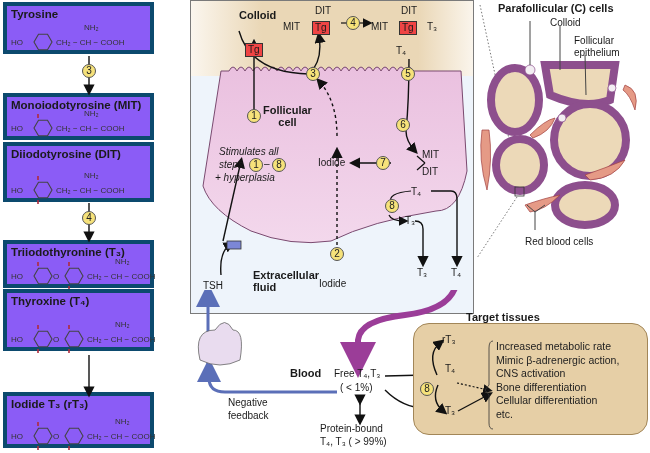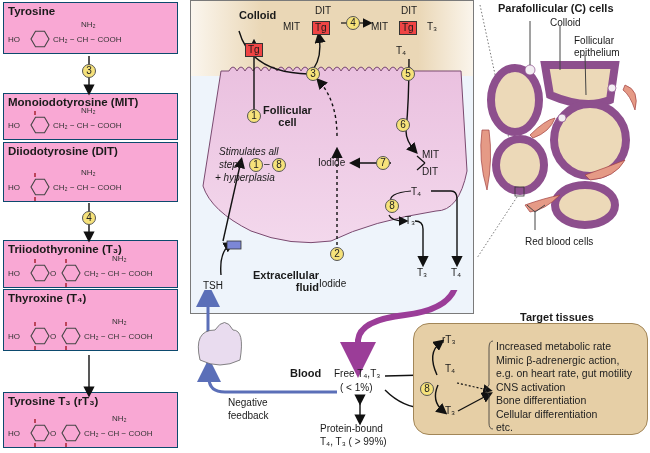--- a/index.html
+++ b/index.html
@@ -1,19 +1,19 @@
 <!DOCTYPE html>
 <html><head>
 <meta charset="utf-8">
 <style>
   html,body{margin:0;padding:0;background:#ffffff;}
   body{width:650px;height:453px;position:relative;overflow:hidden;font-family:"Liberation Sans",sans-serif;color:#1a1a1a;}
   .abs{position:absolute;}
   
-  .mol{position:absolute;left:3px;width:175px;background:#f9a8d4;border:1px solid #0c4a6e;box-sizing:border-box;}
+  .mol{position:absolute;left:3px;width:151px;background:#8b5cf6;border:4px solid #0c4a6e;box-sizing:border-box;}
   .mol .title{position:absolute;left:4px;top:2px;font-weight:bold;font-size:11.5px;white-space:nowrap;}
   .mol svg{position:absolute;left:0;top:0;}
   .chem{font-family:"Liberation Sans",sans-serif;font-size:8px;fill:#333;}
   .step{position:absolute;width:14px;height:14px;border-radius:50%;background:#f6e27a;border:1px solid #555;box-sizing:border-box;font-size:10px;line-height:12px;text-align:center;color:#222;}
   .lbl{position:absolute;font-size:10px;white-space:nowrap;color:#1a1a1a;}
   .bold{font-weight:bold;}
   .italic{font-style:italic;}
   .tg{position:absolute;border:1px solid #333;background:#ef4444;font-size:10px;padding:0 2px;line-height:12px;}
   .effects{position:absolute;left:496px;top:340px;font-size:10.5px;line-height:13.5px;color:#222;white-space:nowrap;}
 </style>
@@ -74,21 +74,21 @@
         <polygon points="76.0,46.0 71.5,53.8 62.5,53.8 58.0,46.0 62.5,38.2 71.5,38.2" fill="none" stroke="#444" stroke-width="1.1"></polygon>
         <text x="80" y="49" class="chem">CH₂ − CH − COOH</text>
         <text x="108" y="34" class="chem">NH₂</text>
         <line x1="31" x2="31" y1="32" y2="36" stroke="#b02a3c" stroke-width="1.6"></line>
         <line x1="31" x2="31" y1="56" y2="60" stroke="#b02a3c" stroke-width="1.6"></line>
         <line x1="62" x2="62" y1="32" y2="36" stroke="#b02a3c" stroke-width="1.6"></line>
         <line x1="62" x2="62" y1="56" y2="60" stroke="#b02a3c" stroke-width="1.6"></line>
       </svg>
     </div>
     <div class="mol" style="top: 392px; height: 56px;">
-      <span class="title">Tyrosine T₃ (rT₃)</span>
+      <span class="title">Iodide T₃ (rT₃)</span>
       <svg width="173" height="56">
         <text x="4" y="43" class="chem">HO</text>
         <polygon points="45.0,40.0 40.5,47.8 31.5,47.8 27.0,40.0 31.5,32.2 40.5,32.2" fill="none" stroke="#444" stroke-width="1.1"></polygon>
         <text x="46" y="43" class="chem">O</text>
         <polygon points="76.0,40.0 71.5,47.8 62.5,47.8 58.0,40.0 62.5,32.2 71.5,32.2" fill="none" stroke="#444" stroke-width="1.1"></polygon>
         <text x="80" y="43" class="chem">CH₂ − CH − COOH</text>
         <text x="108" y="28" class="chem">NH₂</text>
         <line x1="31" x2="31" y1="26" y2="30" stroke="#b02a3c" stroke-width="1.6"></line>
         <line x1="31" x2="31" y1="50" y2="54" stroke="#b02a3c" stroke-width="1.6"></line>
         <line x1="62" x2="62" y1="50" y2="54" stroke="#b02a3c" stroke-width="1.6"></line>
@@ -143,21 +143,21 @@
     <path d="M32,240 L50,160" stroke="#111" stroke-width="1.4" marker-end="url(#ah2)"></path>
     <path d="M30,274 Q28,250 40,243" fill="none" stroke="#111" stroke-width="1.4" marker-end="url(#ah2)"></path>
     <rect x="36" y="240" width="14" height="8" fill="#7c87d6" stroke="#333" stroke-width="0.8"></rect>
     <line x1="150" y1="22" x2="160" y2="22" stroke="#111" stroke-width="1.2"></line>
     <line x1="168" y1="22" x2="178" y2="22" stroke="#111" stroke-width="1.2" marker-end="url(#ah2)"></line>
   </svg>
 
   <span class="lbl bold" style="left:48px;top:8px;font-size:11px">Colloid</span>
   <span class="lbl bold" style="left:72px;top:103px;font-size:11px;text-align:center;white-space:pre;line-height:12px">Follicular
 cell</span>
-  <span class="lbl bold" style="left:62px;top:268px;font-size:11px;text-align:right;white-space:pre;line-height:12px">Extracellular
+  <span class="lbl bold" style="left:62px;top:268px;font-size:11px;text-align:left;white-space:pre;line-height:12px">Extracellular
 fluid</span>
 
   <span class="tg" style="left:54px;top:42px">Tg</span>
   <span class="lbl" style="left:92px;top:20px">MIT</span>
   <span class="tg" style="left:121px;top:20px">Tg</span>
   <span class="lbl" style="left:124px;top:4px">DIT</span>
 
   <span class="lbl" style="left:180px;top:20px">MIT</span>
   <span class="tg" style="left:208px;top:20px">Tg</span>
   <span class="lbl" style="left:210px;top:4px">DIT</span>
@@ -244,39 +244,38 @@
   <path d="M200,100 Q220,120 245,118" fill="none" stroke="#111" stroke-width="1.4" marker-end="url(#ahk)"></path>
 </svg>
 <span class="lbl bold" style="left:290px;top:367px;font-size:11px">Blood</span>
 <span class="lbl" style="left:334px;top:368px">Free T₄,T₃</span>
 <span class="lbl" style="left:340px;top:382px">( &lt; 1%)</span>
 <span class="lbl" style="left:320px;top:423px">Protein-bound</span>
 <span class="lbl" style="left:320px;top:436px">T₄, T₃ ( &gt; 99%)</span>
 <span class="lbl" style="left:228px;top:397px">Negative</span>
 <span class="lbl" style="left:228px;top:410px">feedback</span>
 
-<span class="lbl bold" style="left:520px;top:311px;font-size:11px">Target tissues</span>
+<span class="lbl bold" style="left:466px;top:311px;font-size:11px">Target tissues</span>
 <div class="abs" style="left:413px;top:323px;width:233px;height:110px;background:#e6cfa6;border:1px solid #a28658;border-radius:16px"></div>
 <svg class="abs" style="left:413px;top:323px" width="90" height="110">
   <defs>
       <marker id="aht" markerWidth="8" markerHeight="8" refX="4" refY="4" orient="auto">
         <path d="M0,0 L8,4 L0,8 z" fill="#111"></path>
       </marker>
     </defs>
   <path d="M24,52 Q14,30 27,20" fill="none" stroke="#111" stroke-width="1.4" marker-end="url(#aht)"></path>
   <path d="M44,60 L75,67" stroke="#111" stroke-width="1.2" stroke-dasharray="2,2" marker-end="url(#aht)"></path>
   <path d="M45,88 L75,72" stroke="#111" stroke-width="1.4" marker-end="url(#aht)"></path>
   <path d="M25,62 Q18,78 30,88" fill="none" stroke="#111" stroke-width="1.4" marker-end="url(#aht)"></path>
   <path d="M80,18 Q76,18 76,25 L76,62 L72,67 L76,72 L76,100 Q76,106 80,106" fill="none" stroke="#333" stroke-width="0.8"></path>
 </svg>
 <span class="lbl" style="left:442px;top:334px">rT₃</span>
 <span class="lbl" style="left:445px;top:363px">T₄</span>
 <span class="lbl" style="left:445px;top:405px">T₃</span>
 <div class="step" style="left:420px;top:382px">8</div>
 <div class="effects">
   <div>Increased metabolic rate</div>
   <div>Mimic β-adrenergic action,</div>
-  <div>e.g. on heart rate, gut motility</div>
   <div>CNS activation</div>
   <div>Bone differentiation</div>
   <div>Cellular differentiation</div>
   <div>etc.</div>
 </div>
 
 </body></html>

